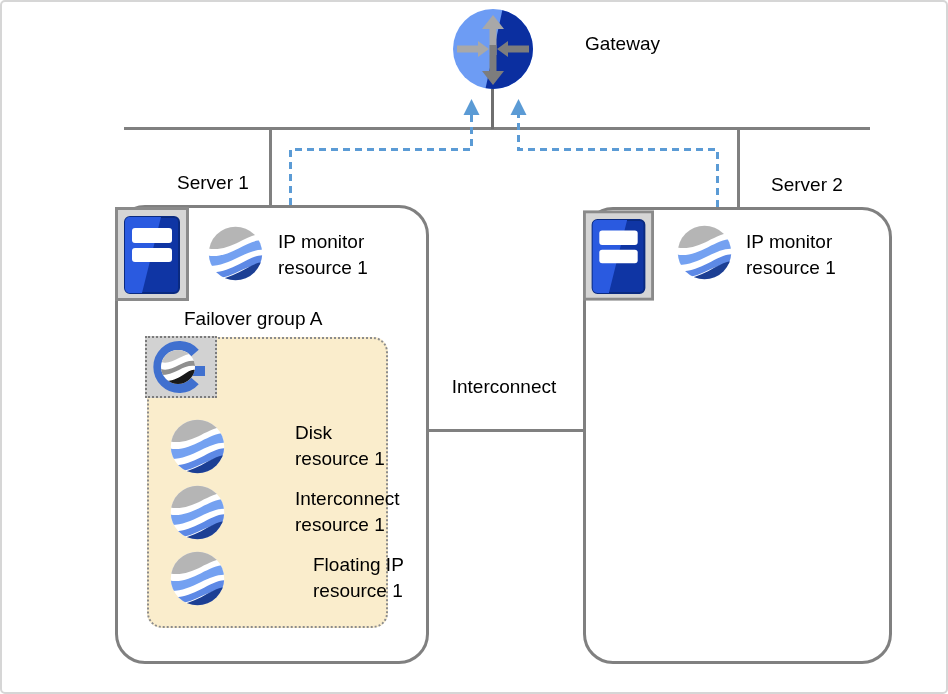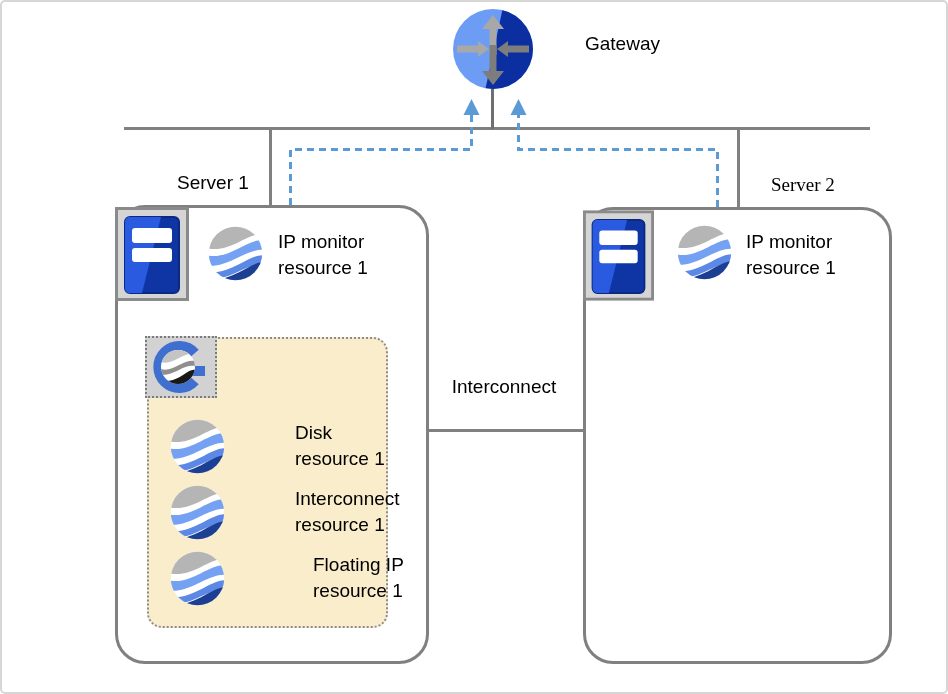--- a/index.html
+++ b/index.html
@@ -95,21 +95,21 @@
 
   <svg class="abs" style="left:451px;top:7px;" width="84" height="84" viewBox="0 0 84 84">
       <use href="#sym-gateway"></use>
     </svg>
   <div class="label" style="left:585px;top:31px;">Gateway</div>
 
   <div class="label" style="left:40px;top:64px;">
   </div>
 
   <div class="label" style="left:157px;top:170px;margin-left:20px;">Server 1</div>
-  <div class="label" style="left:771px;top:172px;font-family:Liberation Serif, serif;">Server 2</div>
+  <div class="label" style="left:771px;top:172px;">Server 2</div>
 
   <div class="server-box" style="left:115px;top:205px;width:308px;height:453px;"></div>
   <div class="server-box" style="left:583px;top:207px;width:303px;height:451px;"></div>
 
   <svg class="abs" style="left:115px;top:207px;" width="74" height="94" viewBox="0 0 74 94">
       <use href="#sym-tower"></use>
     </svg>
   <svg class="abs" style="left:583px;top:209px;" width="71" height="93" viewBox="0 0 74 94">
       <use href="#sym-tower"></use>
     </svg>
@@ -122,20 +122,21 @@
     <div>resource 1</div>
   </div>
   <svg class="abs" style="left:676px;top:224px;" width="57" height="57" viewBox="0 0 64 64">
       <use href="#sym-sphere"></use>
     </svg>
   <div class="label" style="left:746px;top:229px;">
     <div>IP monitor</div>
     <div>resource 1</div>
   </div>
 
+  <div class="label" style="left:184px;top:306px;">Failover group A</div>
   <div class="group-box" style="left:147px;top:337px;width:237px;height:287px;"></div>
   <div class="gicon-box" style="left:145px;top:336px;width:68px;height:58px;">
     <svg width="68" height="58" viewBox="2 2 68 58">
         <use href="#sym-group"></use>
       </svg>
   </div>
 
   <svg class="abs" style="left:169px;top:418px;" width="57" height="57" viewBox="0 0 64 64">
       <use href="#sym-sphere"></use>
     </svg>

